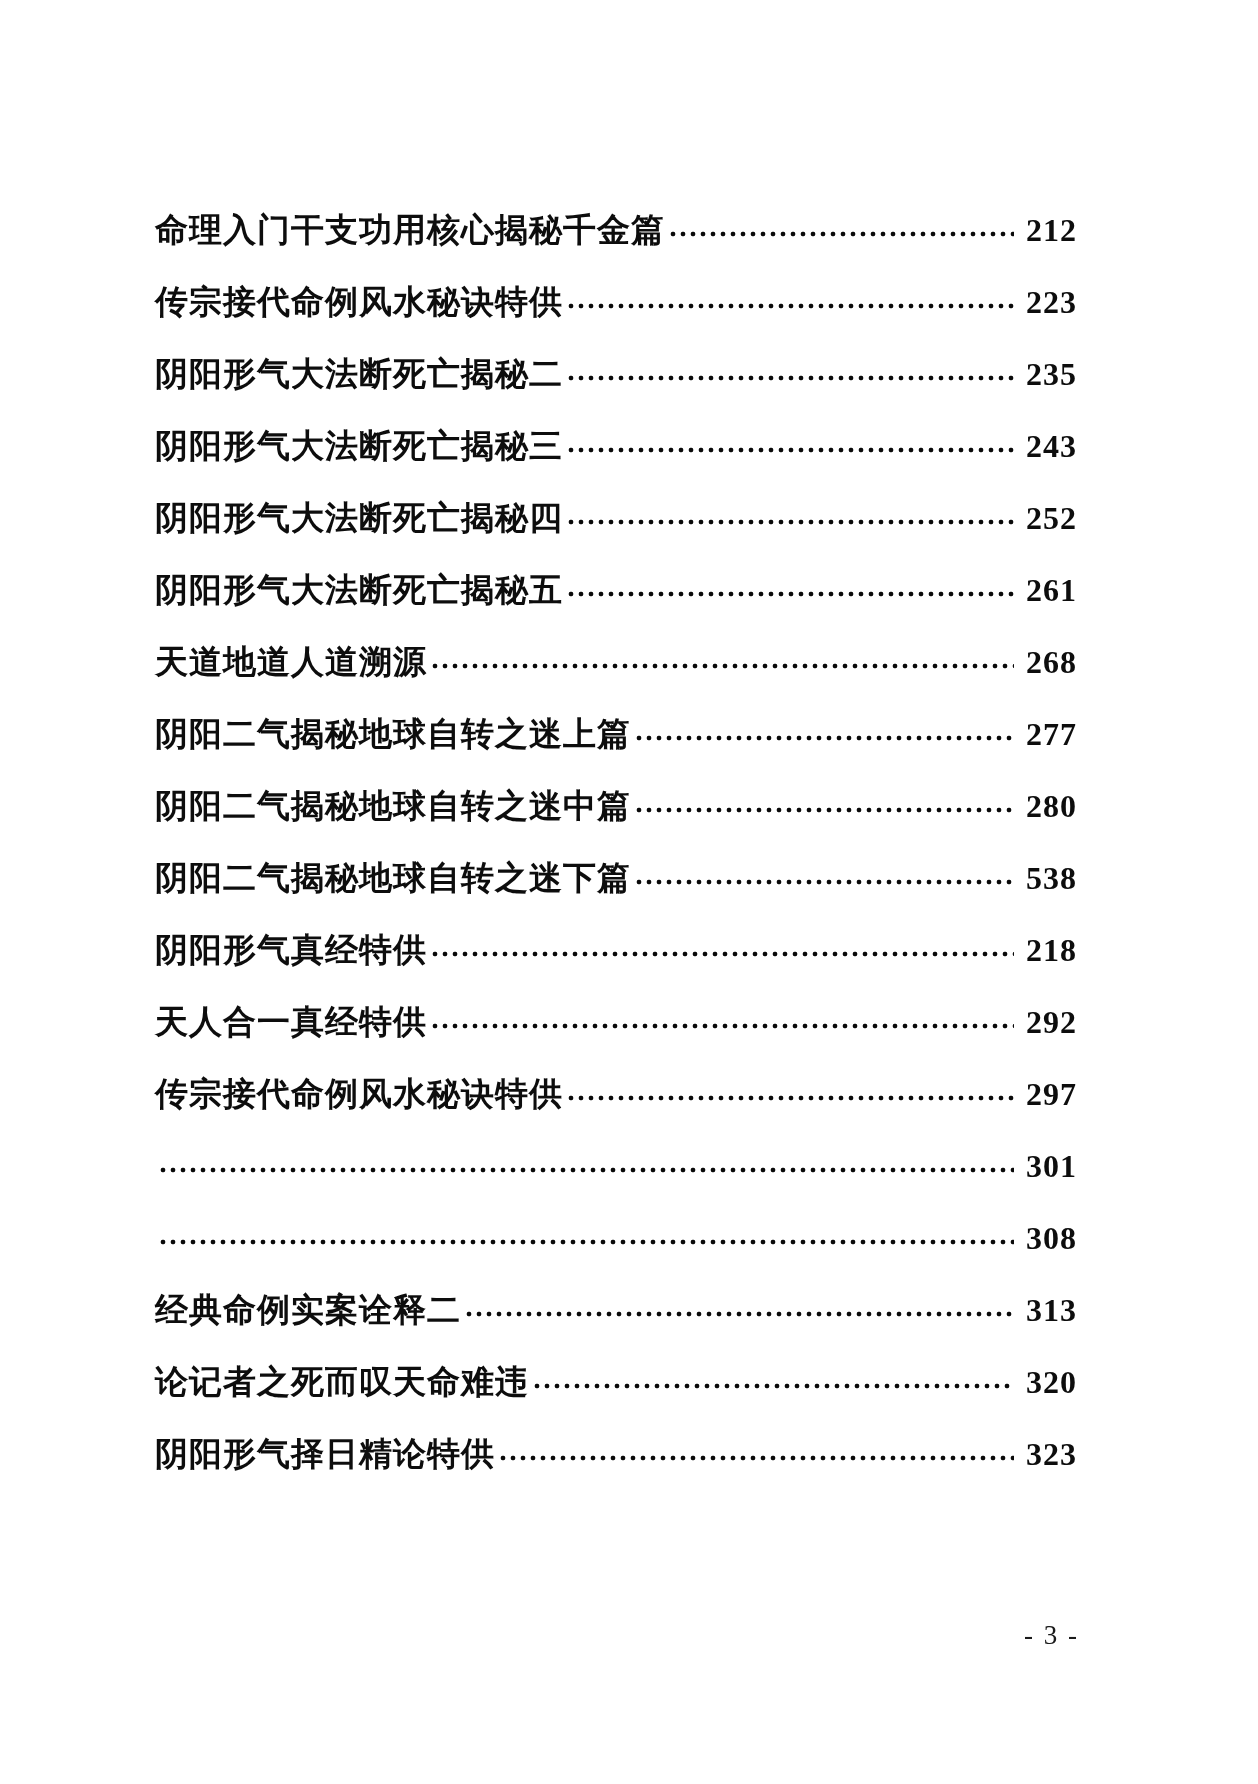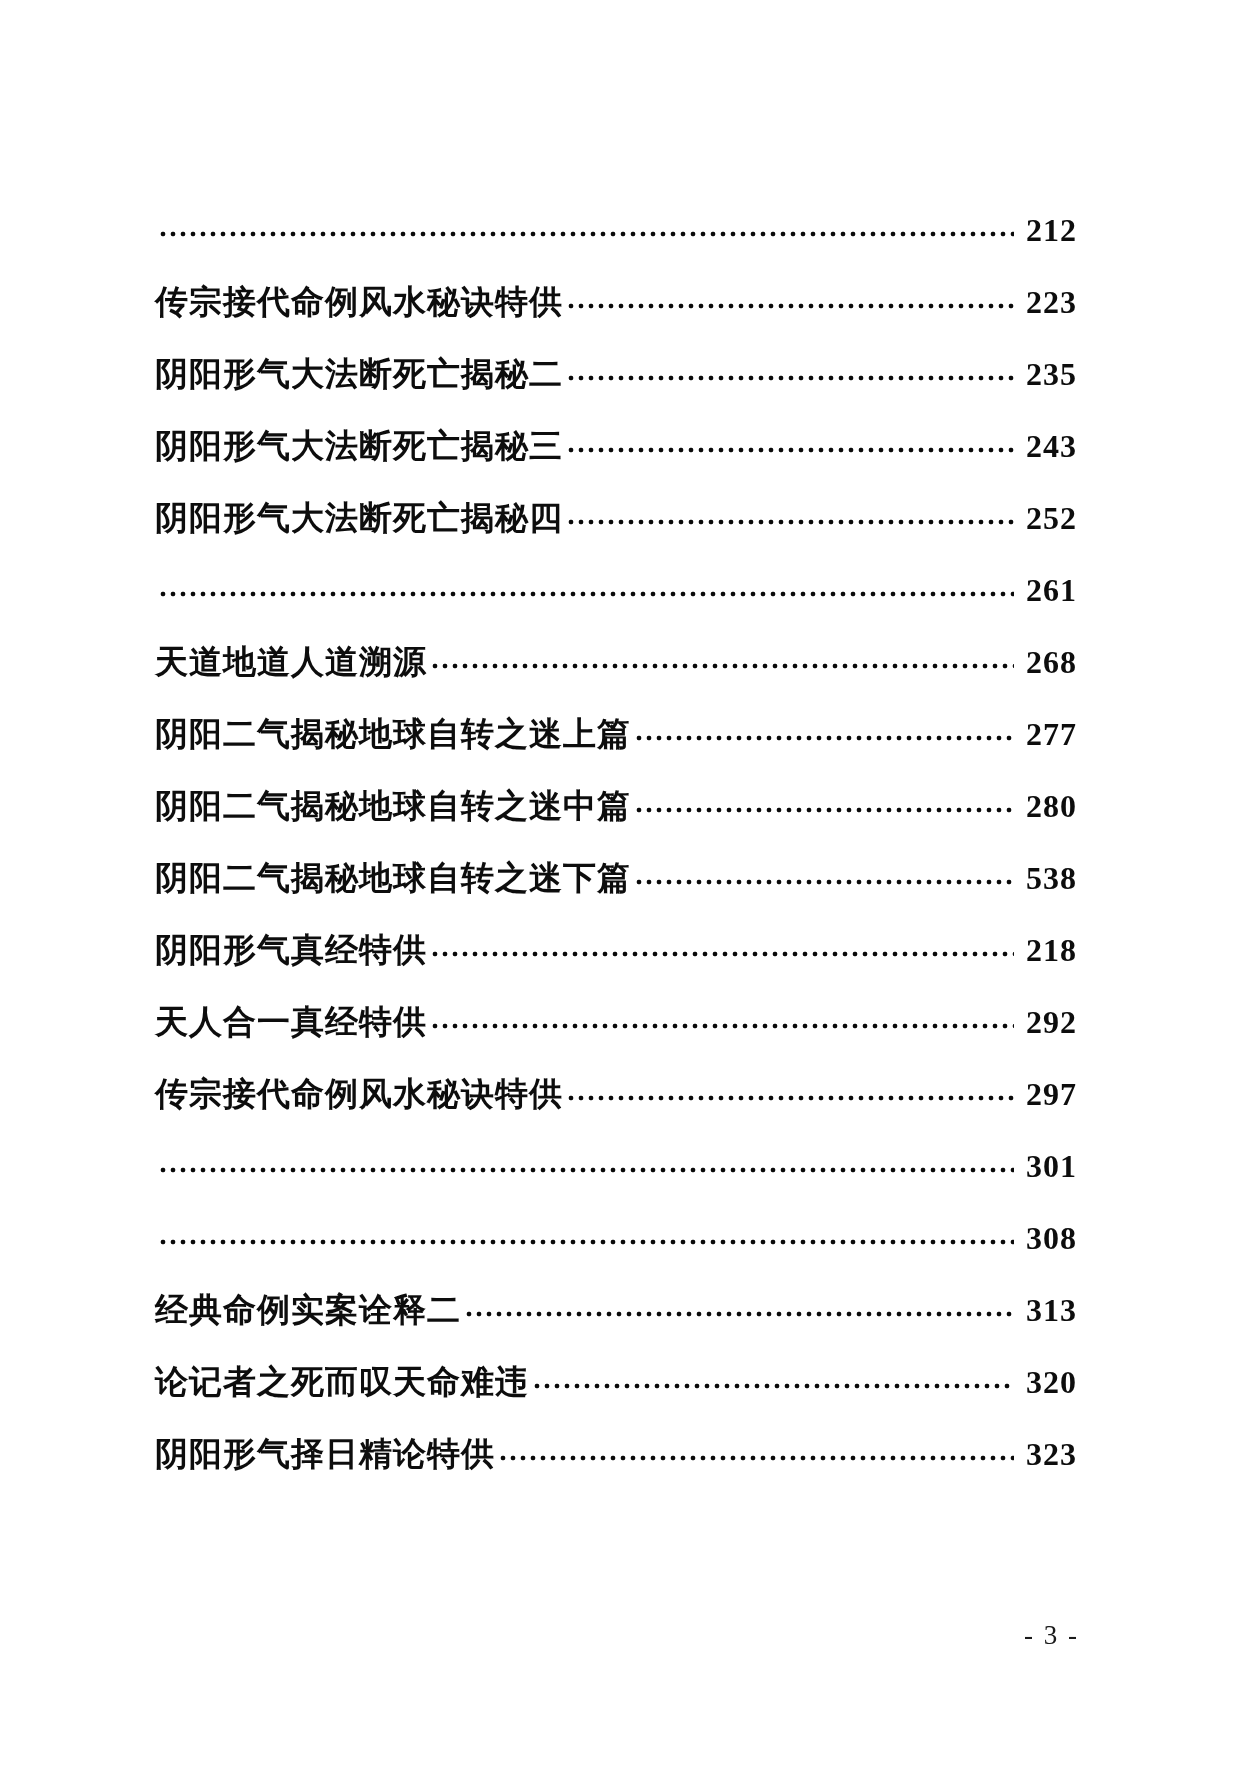--- a/index.html
+++ b/index.html
@@ -64,20 +64,21 @@
     color: #1a1a1a;
   }
 </style>
 </head>
 <body>
 
 <div class="page">
 
   <div class="toc" id="toc">
     <div class="toc-row">
+      <span class="toc-title">命理入门干支功用核心揭秘千金篇</span>
       <span class="toc-leader"></span>
       <span class="toc-page">212</span>
     </div>
 
     <div class="toc-row">
       <span class="toc-title">传宗接代命例风水秘诀特供</span>
       <span class="toc-leader"></span>
       <span class="toc-page">223</span>
     </div>
 
@@ -93,20 +94,21 @@
       <span class="toc-page">243</span>
     </div>
 
     <div class="toc-row">
       <span class="toc-title">阴阳形气大法断死亡揭秘四</span>
       <span class="toc-leader"></span>
       <span class="toc-page">252</span>
     </div>
 
     <div class="toc-row">
+      <span class="toc-title">阴阳形气大法断死亡揭秘五</span>
       <span class="toc-leader"></span>
       <span class="toc-page">261</span>
     </div>
 
     <div class="toc-row">
       <span class="toc-title">天道地道人道溯源</span>
       <span class="toc-leader"></span>
       <span class="toc-page">268</span>
     </div>
 

